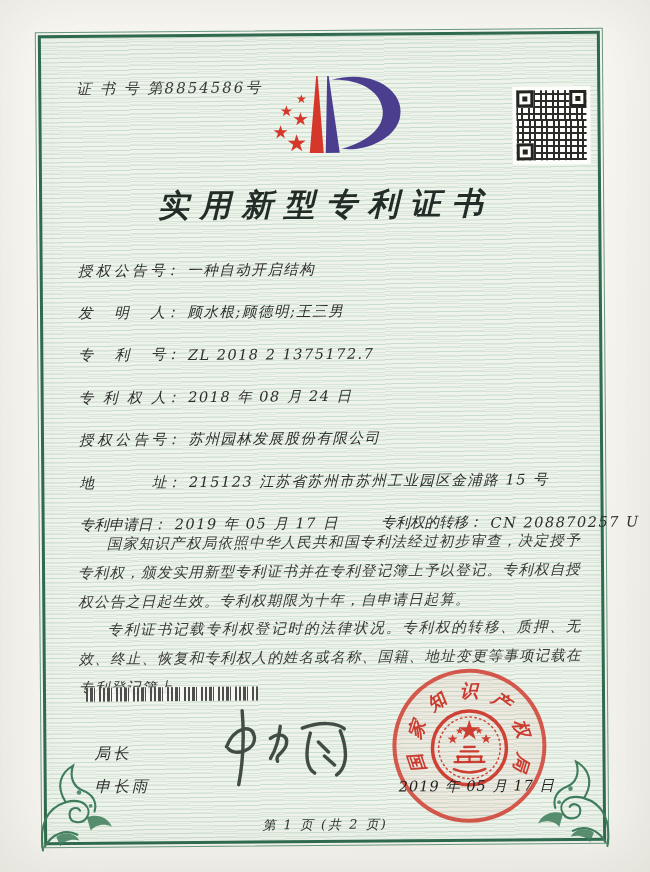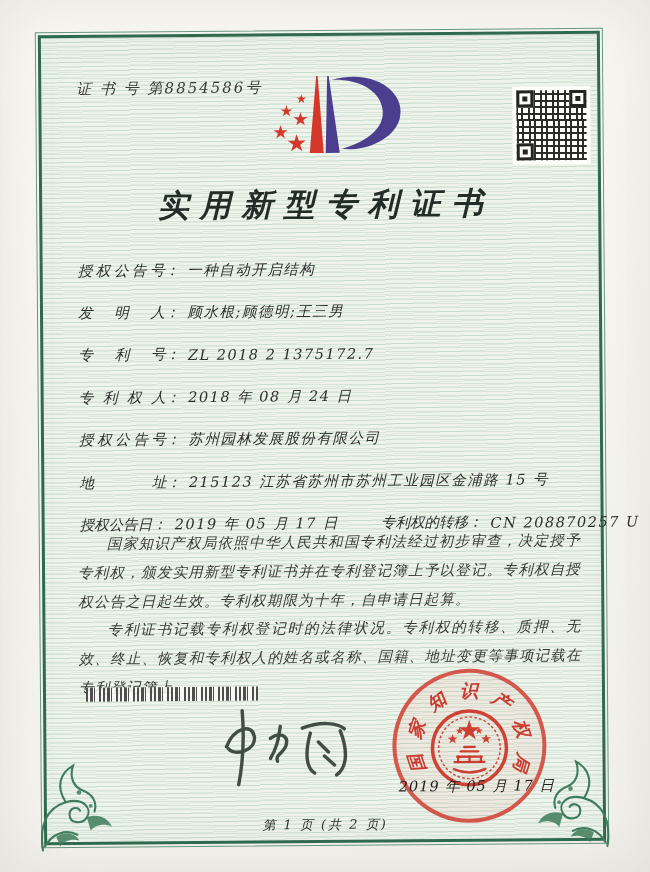--- a/index.html
+++ b/index.html
@@ -176,38 +176,42 @@
             <span class="lbl">授权公告号</span>
               <span class="colon">：</span>
               <span class="val">苏州园林发展股份有限公司</span>
           </div>
           <div class="row">
             <span class="lbl">地址</span>
               <span class="colon">：</span>
               <span class="val">215123 江苏省苏州市苏州工业园区金浦路 15 号</span>
           </div>
           <div class="row">
-            <span class="lbl">授权公告日</span>
+            <span class="lbl">专利申请日</span>
               <span class="colon">：</span>
               <span class="val">2019 年 05 月 17 日</span>
             <span class="grant2">
               <span class="lbl">专利权的转移</span>
                 <span class="colon">：</span>
                 <span class="val">CN 208870257 U</span>
             </span>
           </div>
         </div>
 
         <div class="paras">
           <p>国家知识产权局依照中华人民共和国专利法经过初步审查，决定授予专利权，颁发实用新型专利证书并在专利登记簿上予以登记。专利权自授权公告之日起生效。专利权期限为十年，自申请日起算。</p>
           <p>专利证书记载专利权登记时的法律状况。专利权的转移、质押、无效、终止、恢复和专利权人的姓名或名称、国籍、地址变更等事项记载在专利登记簿上。</p>
         </div>
 
         <div class="barcode"></div>
 
+        <div class="director">
+          <div>局长</div>
+          <div>申长雨</div>
+        </div>
 
         <svg class="signature" viewBox="0 0 160 95">
           <g fill="none" stroke="#2e3b33" stroke-width="3.4" stroke-linecap="round" opacity="0.9">
             <path d="M22,48 C30,28 48,25 50,38 C52,52 30,58 24,50"></path>
             <path d="M38,12 C40,38 38,66 34,86"></path>
             <path d="M76,28 C74,42 72,50 66,60"></path>
             <path d="M66,40 C74,34 84,36 82,46 C80,55 70,56 73,63"></path>
             <path d="M98,30 C116,23 134,25 140,31"></path>
             <path d="M106,35 C100,56 102,70 110,75"></path>
             <path d="M136,33 C144,54 142,70 132,77"></path>

